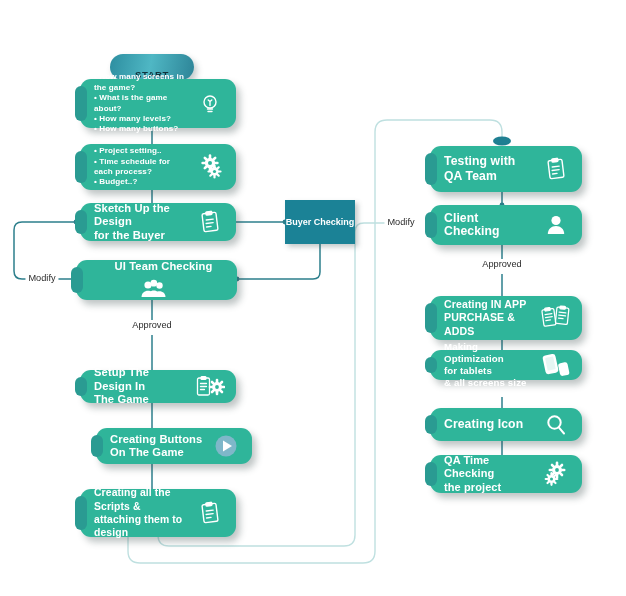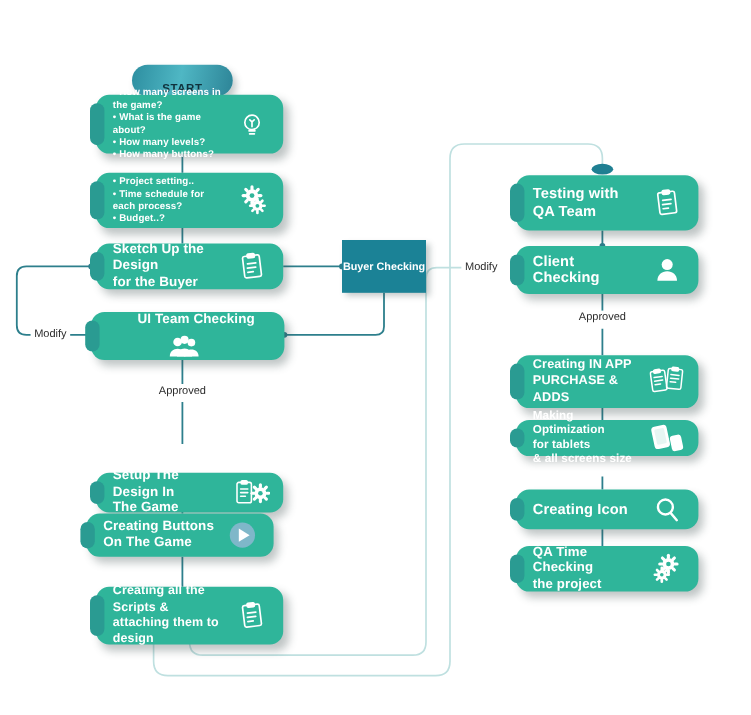--- a/index.html
+++ b/index.html
@@ -191,21 +191,21 @@
         <circle cx="8" cy="7" r="3.6"></circle>
           <path d="M1.5 19c0-4 3-6.3 6.5-6.3S14.5 15 14.5 19z"></path>
         <circle cx="19.5" cy="7.5" r="3.2"></circle>
           <path d="M13.5 19c0-3.6 2.7-5.8 6-5.8s6 2.2 6 5.8z"></path>
         <circle cx="13.8" cy="5.2" r="3.4"></circle>
           <path d="M7.5 19c0-4 2.9-6.5 6.3-6.5S20.1 15 20.1 19z"></path>
       </svg>
     </div>
   </div>
 
-  <div class="node" style="left:80px;top:370px;width:156px;height:33px;margin-top:24px;">
+  <div class="node" style="left:80px;top:370px;width:156px;height:33px;">
     <div class="tab"></div>
     <div class="txt">
       <div>Setup The Design In</div>
       <div>The Game</div>
     </div>
     <div class="ico">
       <svg width="30" height="24" viewBox="0 0 30 24" fill="none" stroke="#fff" stroke-width="1.3">
         <rect x="2.5" y="3" width="12" height="17" rx="1.5"></rect>
         <rect x="6" y="1.6" width="5" height="2.8" rx=".9" fill="#fff"></rect>
         <path d="M5.5 8.5h6M5.5 11.5h6M5.5 14.5h4" stroke-linecap="round"></path>
@@ -220,21 +220,21 @@
             <path d="M-5,-5 L-3.8,-3.8"></path>
               <path d="M5,5 L3.8,3.8"></path>
             <path d="M5,-5 L3.8,-3.8"></path>
               <path d="M-5,5 L-3.8,3.8"></path>
           </g>
         </g>
       </svg>
     </div>
   </div>
 
-  <div class="node" style="left:72px;top:428px;width:156px;height:36px;">
+  <div class="node" style="left:96px;top:428px;width:156px;height:36px;">
     <div class="tab"></div>
     <div class="txt">
       <div>Creating Buttons</div>
       <div>On The Game</div>
     </div>
     <div class="ico">
       <svg width="26" height="26" viewBox="0 0 26 26">
         <circle cx="13" cy="13" r="10.5" fill="#7fb7c9"></circle>
         <path d="M10 7.5 L19 13 L10 18.5 Z" fill="#ffffff"></path>
       </svg>

